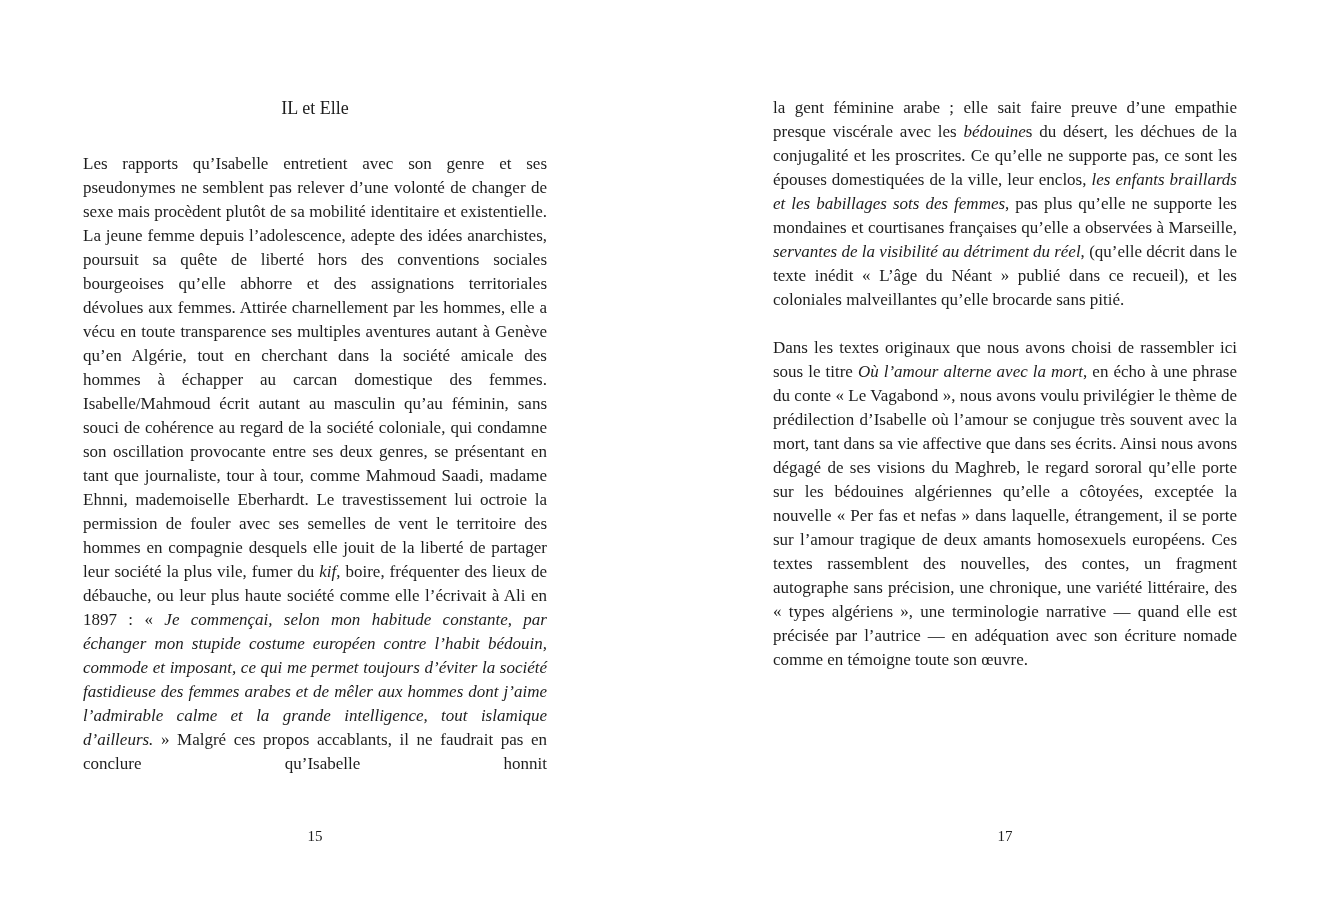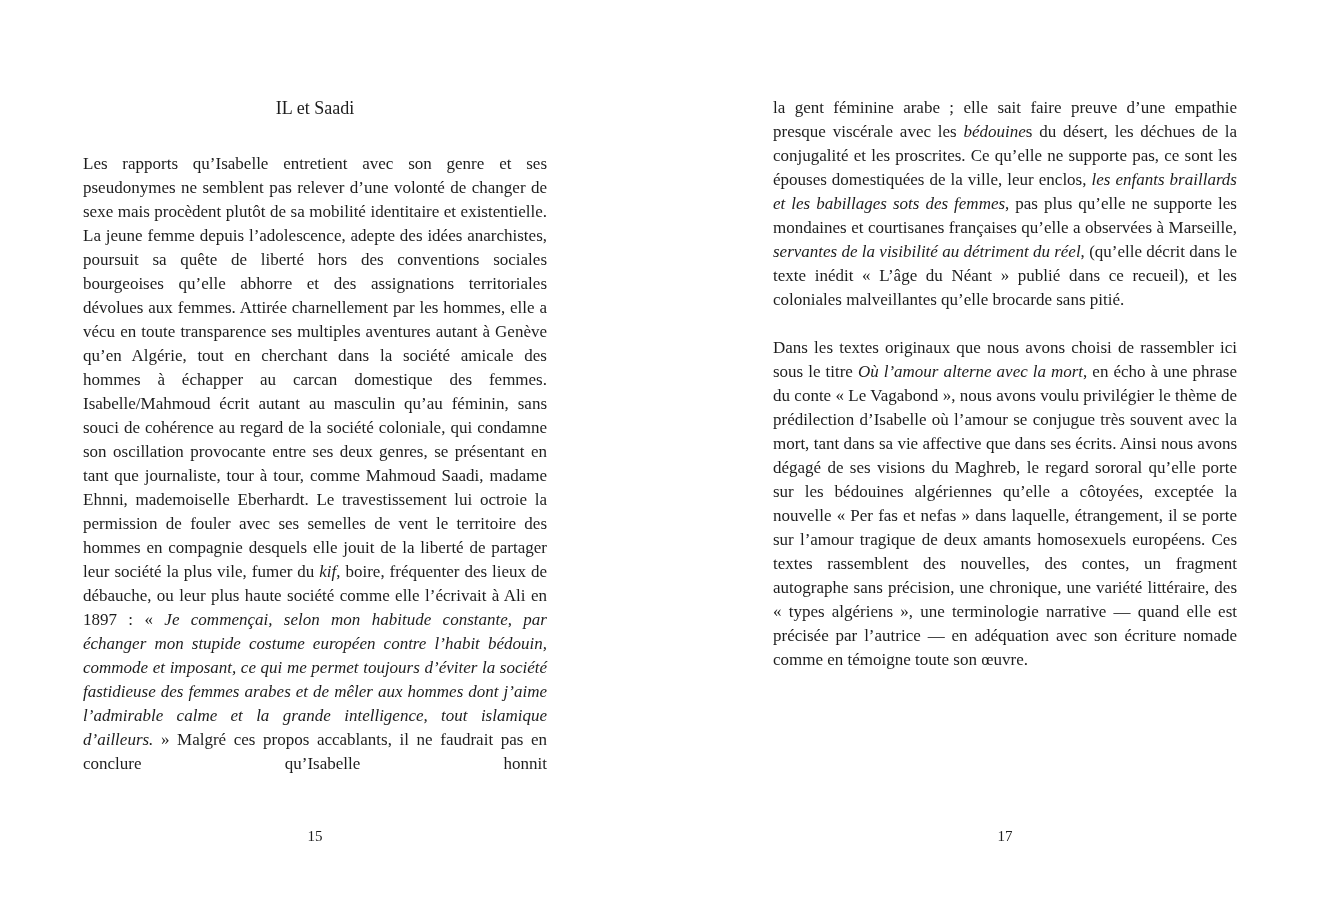--- a/index.html
+++ b/index.html
@@ -54,21 +54,21 @@
   }
   .page-number-left  { left: 83px; }
   .page-number-right { left: 773px; }
 </style>
 </head>
 <body>
 
 <div class="spread">
 
   <div class="page-column page-left">
-    <h1 class="chapter-heading">IL et Saadi</h1>
+    <h1 class="chapter-heading">IL et Elle</h1>
     <div class="body-text">
         <p class="para continues"><span>Les rapports qu’Isabelle entretient avec son genre et ses pseudonymes ne semblent pas relever d’une volonté de changer de sexe mais procèdent plutôt de sa mobilité identitaire et existentielle. La jeune femme depuis l’adolescence, adepte des idées anarchistes, poursuit sa quête de liberté hors des conventions sociales bourgeoises qu’elle abhorre et des assignations territoriales dévolues aux femmes. Attirée charnellement par les hommes, elle a vécu en toute transparence ses multiples aventures autant à Genève qu’en Algérie, tout en cherchant dans la société amicale des hommes à échapper au carcan domestique des femmes. Isabelle/Mahmoud écrit autant au masculin qu’au féminin, sans souci de cohérence au regard de la société coloniale, qui condamne son oscillation provocante entre ses deux genres, se présentant en tant que journaliste, tour à tour, comme Mahmoud Saadi, madame Ehnni, mademoiselle Eberhardt. Le travestissement lui octroie la permission de fouler avec ses semelles de vent le territoire des hommes en compagnie desquels elle jouit de la liberté de partager leur société la plus vile, fumer du </span><em>kif</em><span>, boire, fréquenter des lieux de débauche, ou leur plus haute société comme elle l’écrivait à Ali en 1897&nbsp;: «&nbsp;</span><em>Je commençai, selon mon habitude constante, par échanger mon stupide costume européen contre l’habit bédouin, commode et imposant, ce qui me permet toujours d’éviter la société fastidieuse des femmes arabes et de mêler aux hommes dont j’aime l’admirable calme et la grande intelligence, tout islamique d’ailleurs.</em><span>&nbsp;» Malgré ces propos accablants, il ne faudrait pas en conclure qu’Isabelle honnit</span></p>
       </div>
   </div>
 
   <div class="page-column page-right">
     <div class="body-text">
         <p class="para"><span>la gent féminine arabe&nbsp;; elle sait faire preuve d’une empathie presque viscérale avec les </span><em>bédouine</em><span>s du désert, les déchues de la conjugalité et les proscrites. Ce qu’elle ne supporte pas, ce sont les épouses domestiquées de la ville, leur enclos, </span><em>les enfants braillards et les babillages sots des femmes</em><span>, pas plus qu’elle ne supporte les mondaines et courtisanes françaises qu’elle a observées à Marseille, </span><em>servantes de la visibilité au détriment du réel</em><span>, (qu’elle décrit dans le texte inédit «&nbsp;L’âge du Néant&nbsp;» publié dans ce recueil), et les coloniales malveillantes qu’elle brocarde sans pitié.</span></p>
         <p class="para"><span>Dans les textes originaux que nous avons choisi de rassembler ici sous le titre </span><em>Où l’amour alterne avec la mort</em><span>, en écho à une phrase du conte «&nbsp;Le Vagabond&nbsp;», nous avons voulu privilégier le thème de prédilection d’Isabelle où l’amour se conjugue très souvent avec la mort, tant dans sa vie affective que dans ses écrits. Ainsi nous avons dégagé de ses visions du Maghreb, le regard sororal qu’elle porte sur les bédouines algériennes qu’elle a côtoyées, exceptée la nouvelle «&nbsp;Per fas et nefas&nbsp;» dans laquelle, étrangement, il se porte sur l’amour tragique de deux amants homosexuels européens. Ces textes rassemblent des nouvelles, des contes, un fragment autographe sans précision, une chronique, une variété littéraire, des «&nbsp;types algériens&nbsp;», une terminologie narrative — quand elle est précisée par l’autrice — en adéquation avec son écriture nomade comme en témoigne toute son œuvre.</span></p>
       </div>

